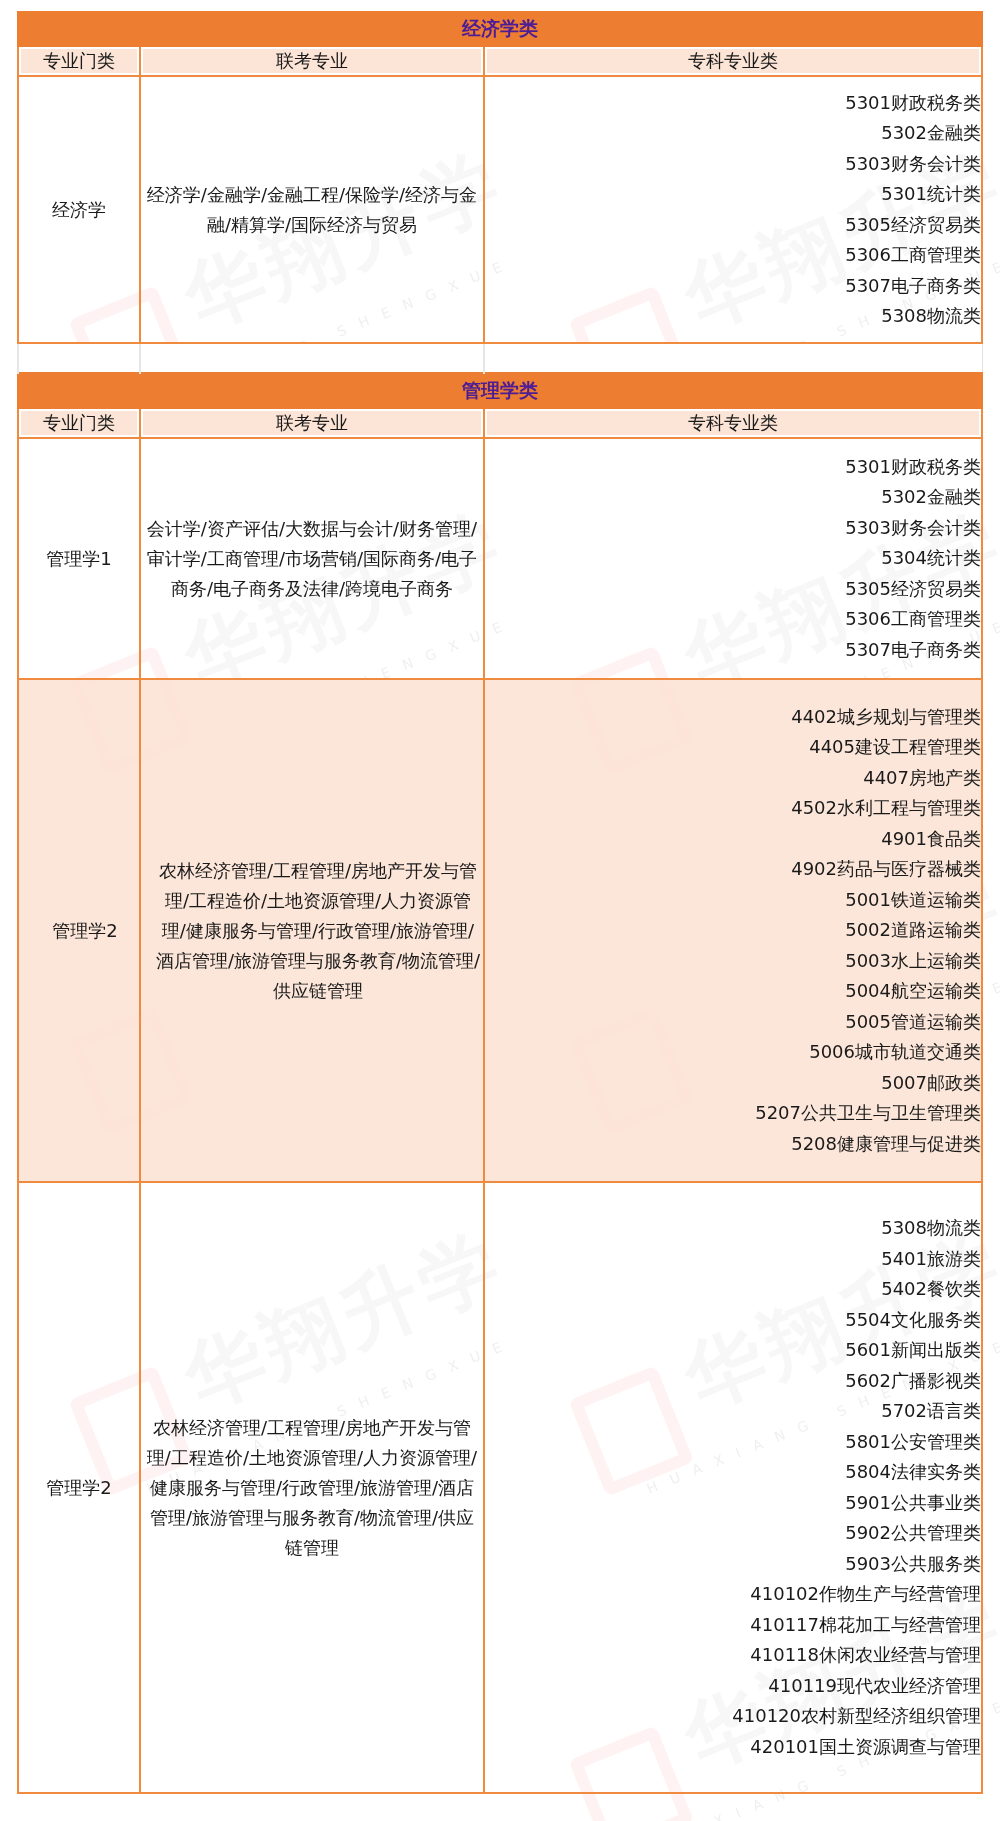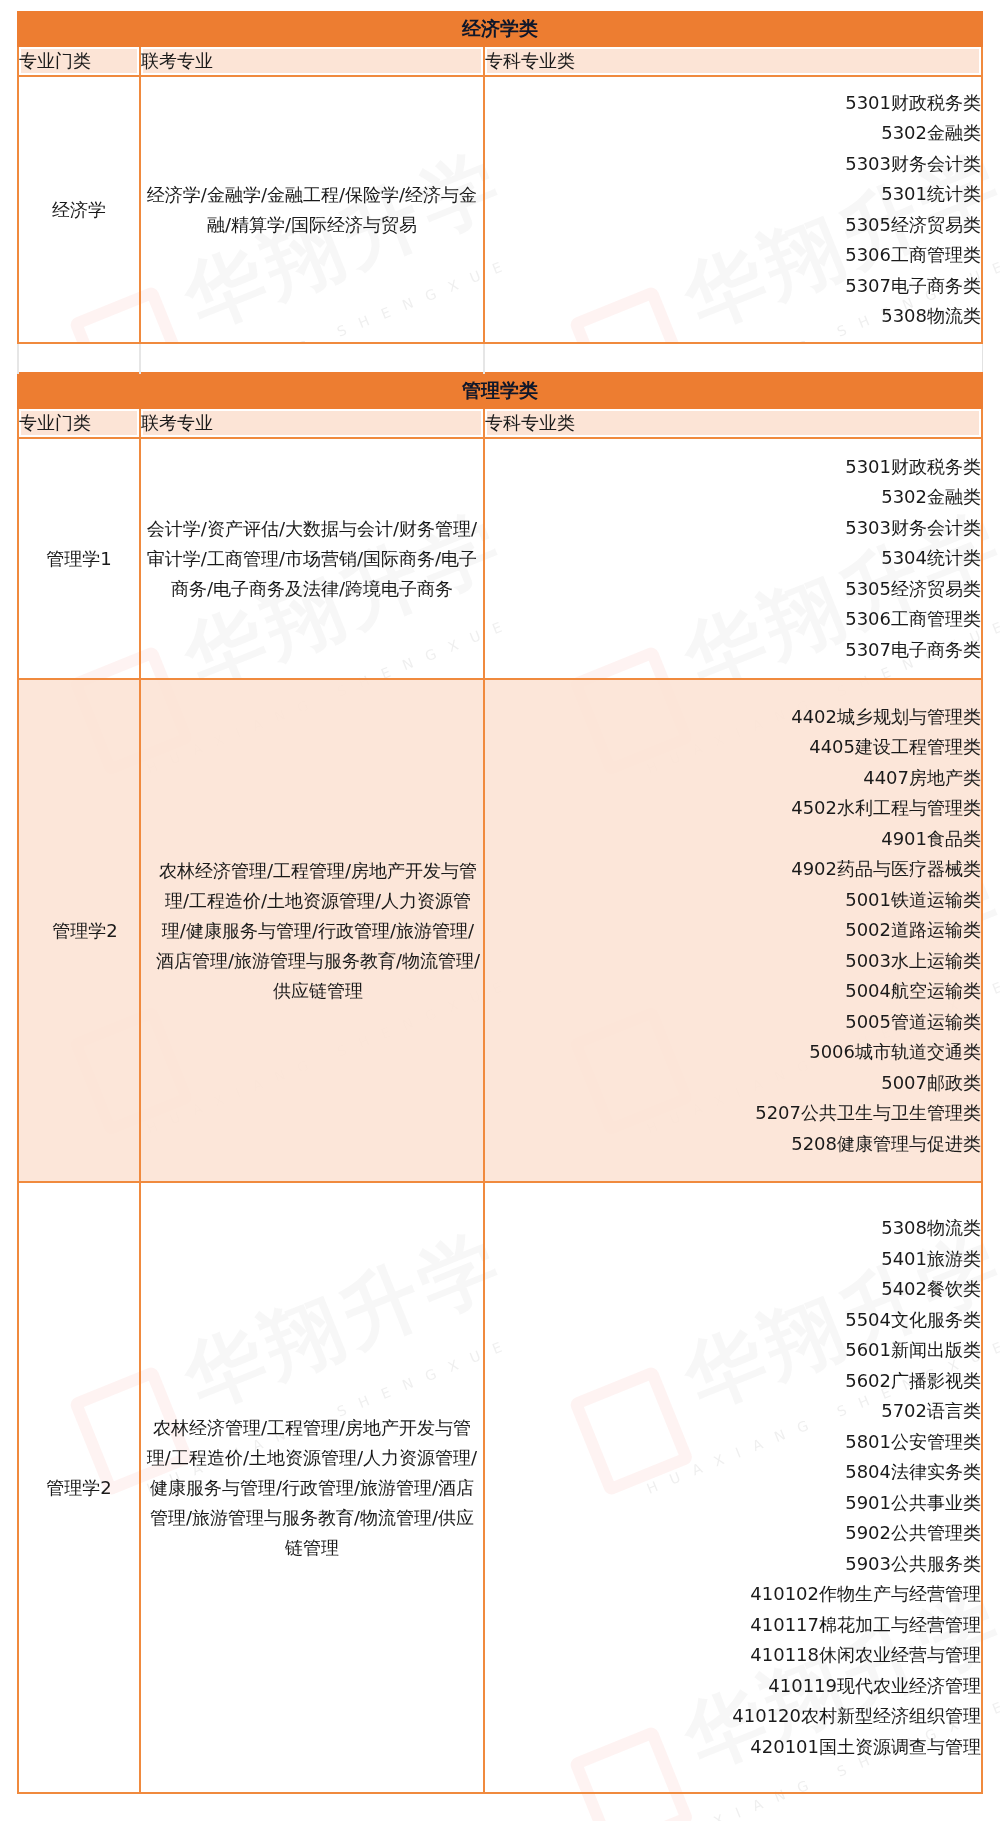--- a/index.html
+++ b/index.html
@@ -11,25 +11,25 @@
   .wm .cn { font-size: 78px; font-weight: bold; letter-spacing: 6px; color: rgba(120,120,120,0.06); }
   .wm .en { display: block; font-size: 14px; letter-spacing: 14px; color: rgba(120,120,120,0.12); margin-left: 40px; }
   .wm .logo { display: inline-block; width: 70px; height: 80px; border: 12px solid rgba(235, 90, 70, 0.07);
               border-radius: 8px; vertical-align: middle; margin-right: 24px; }
 
   table.grid { position: absolute; left: 17px; top: 11px; width: 964px; border-collapse: collapse;
                table-layout: fixed; z-index: 1; background: transparent; }
   table.grid td { border: 2px solid #F08A3E; padding: 0; font-size: 18px; vertical-align: middle; }
   col.c1 { width: 122px; } col.c2 { width: 344px; } col.c3 { width: 498px; }
 
-  tr.section-title td { background: #ED7D31; color: #0f172a; text-align: center; font-size: 19px;
+  tr.section-title td { background: #ED7D31; color: #4c1d95; text-align: center; font-size: 19px;
                         font-weight: bold; border-color: #ED7D31; }
   tr.section-title.t1 td { height: 32px; }
   tr.section-title.t2 td { height: 33px; }
-  tr.col-header td { background: #FCE4D6; text-align: left; height: 28px; font-size: 18px;
+  tr.col-header td { background: #FCE4D6; text-align: center; height: 28px; font-size: 18px;
                      box-shadow: inset 0 0 0 2px #ffffff; }
   tr.spacer td { border: 1px solid #e2e2e2; border-left: 2px solid #e6e6e6; height: 28px; background: #fff; }
   td.cat { text-align: center; margin-left: 16px; }
   td.majors { padding: 0 4px 0 6px; line-height: 30px; text-align: center; word-break: break-all; }
   td.codes { padding: 0 0 0 4px; text-align: right; }
   td.codes ul { list-style: none; margin: 0; padding: 0; }
   td.codes li { line-height: 30.5px; height: 30.5px; white-space: nowrap; }
   tr.shaded td { background: rgba(252, 228, 214, 0.92); }
   tr.r-econ td { height: 265px; }
   tr.r-m1 td { height: 239px; }

